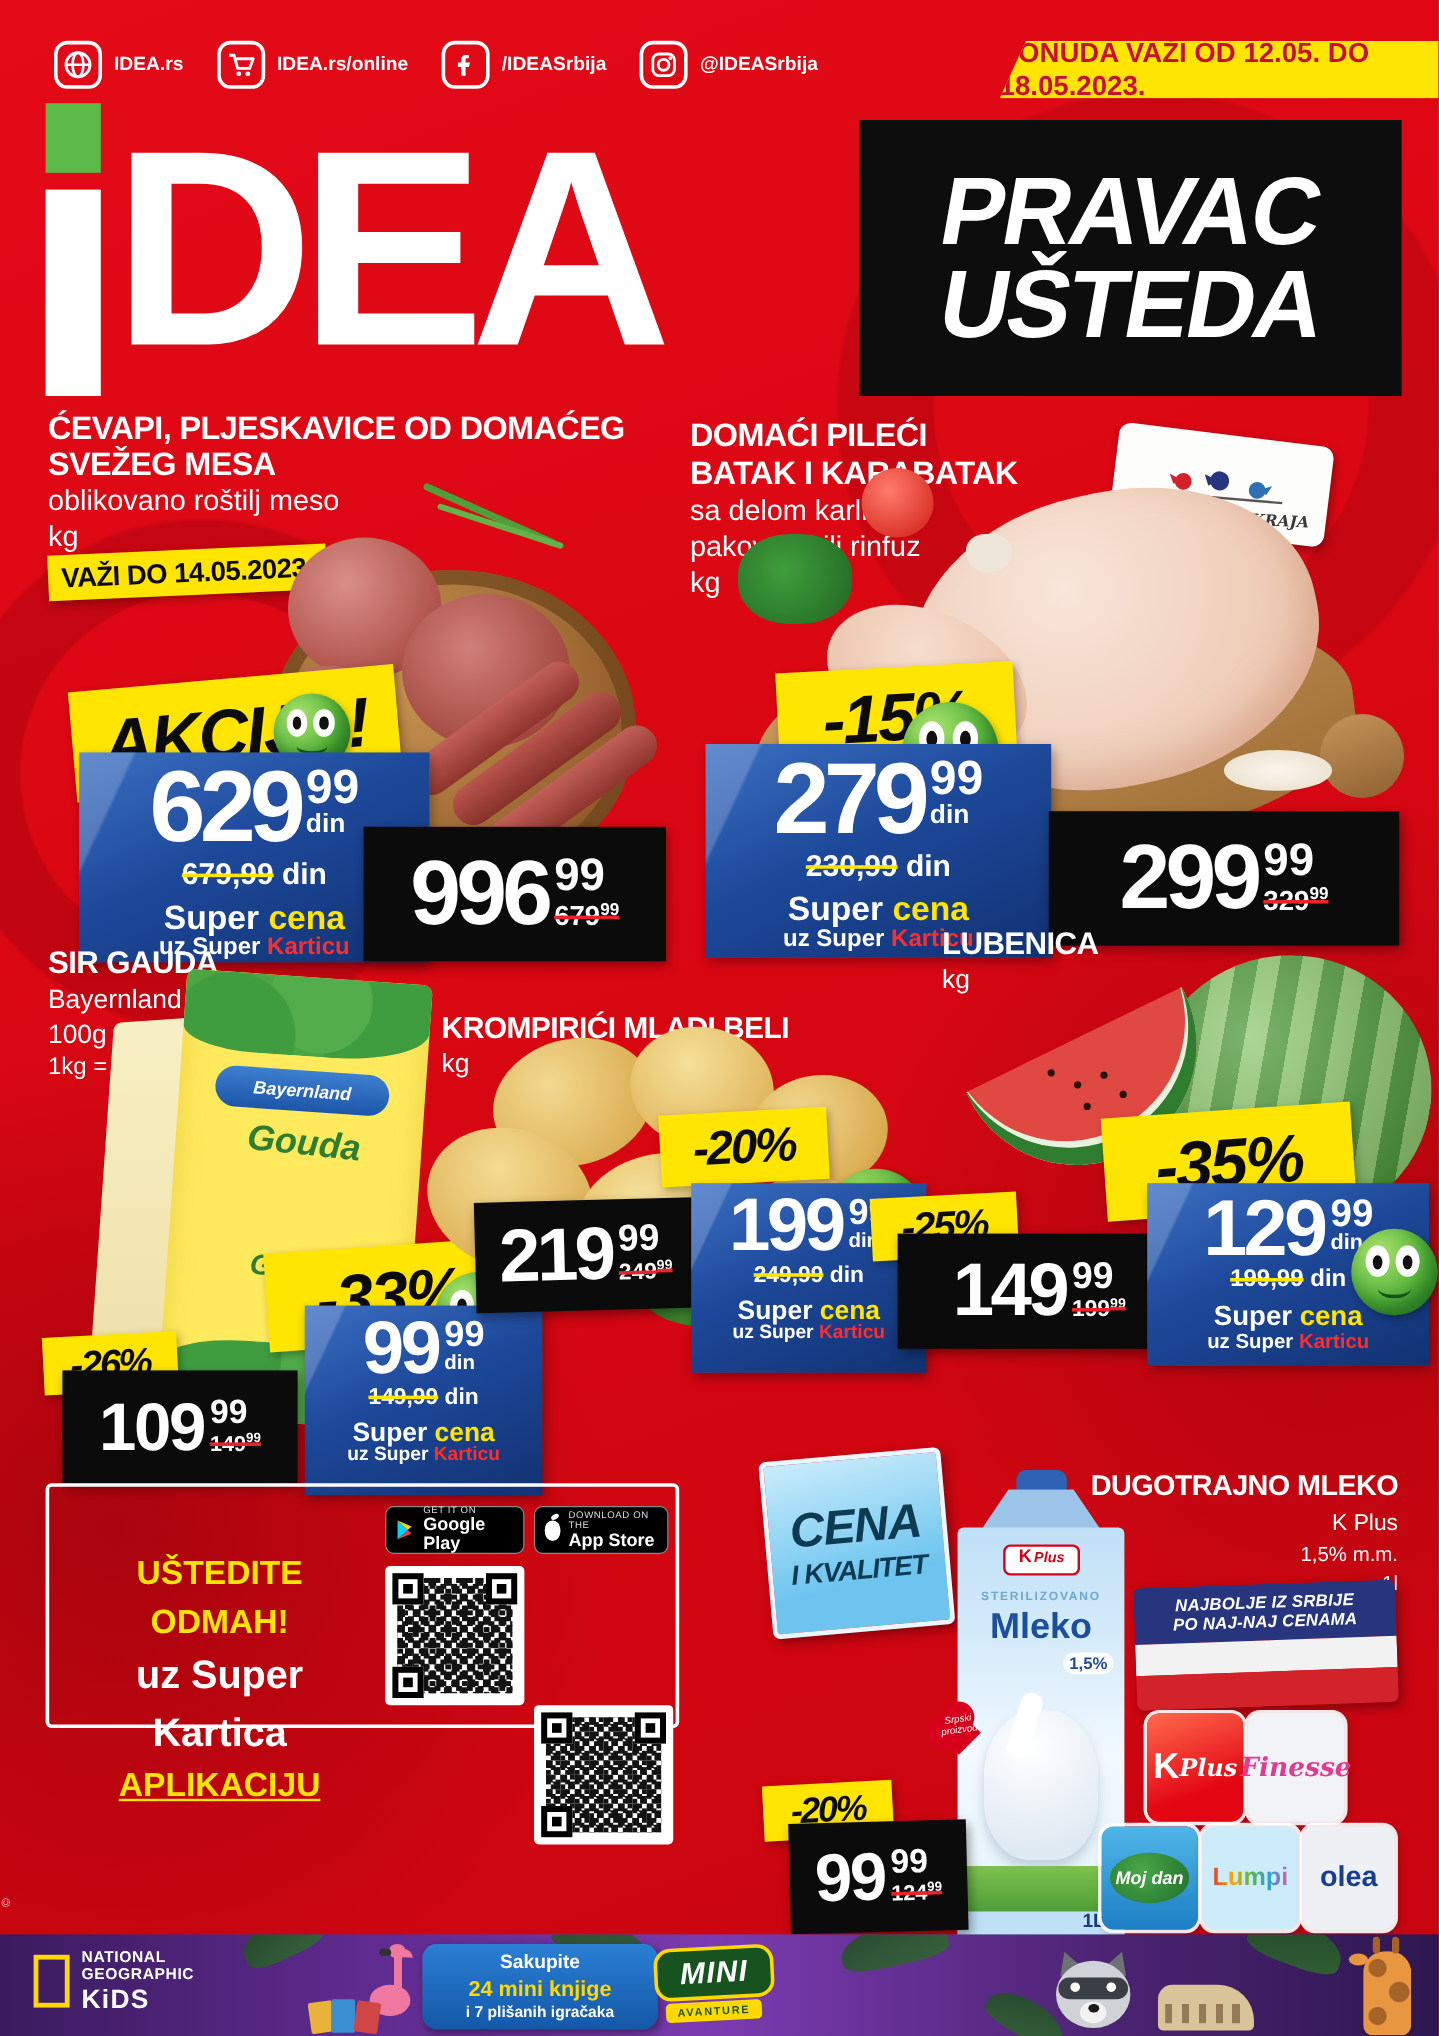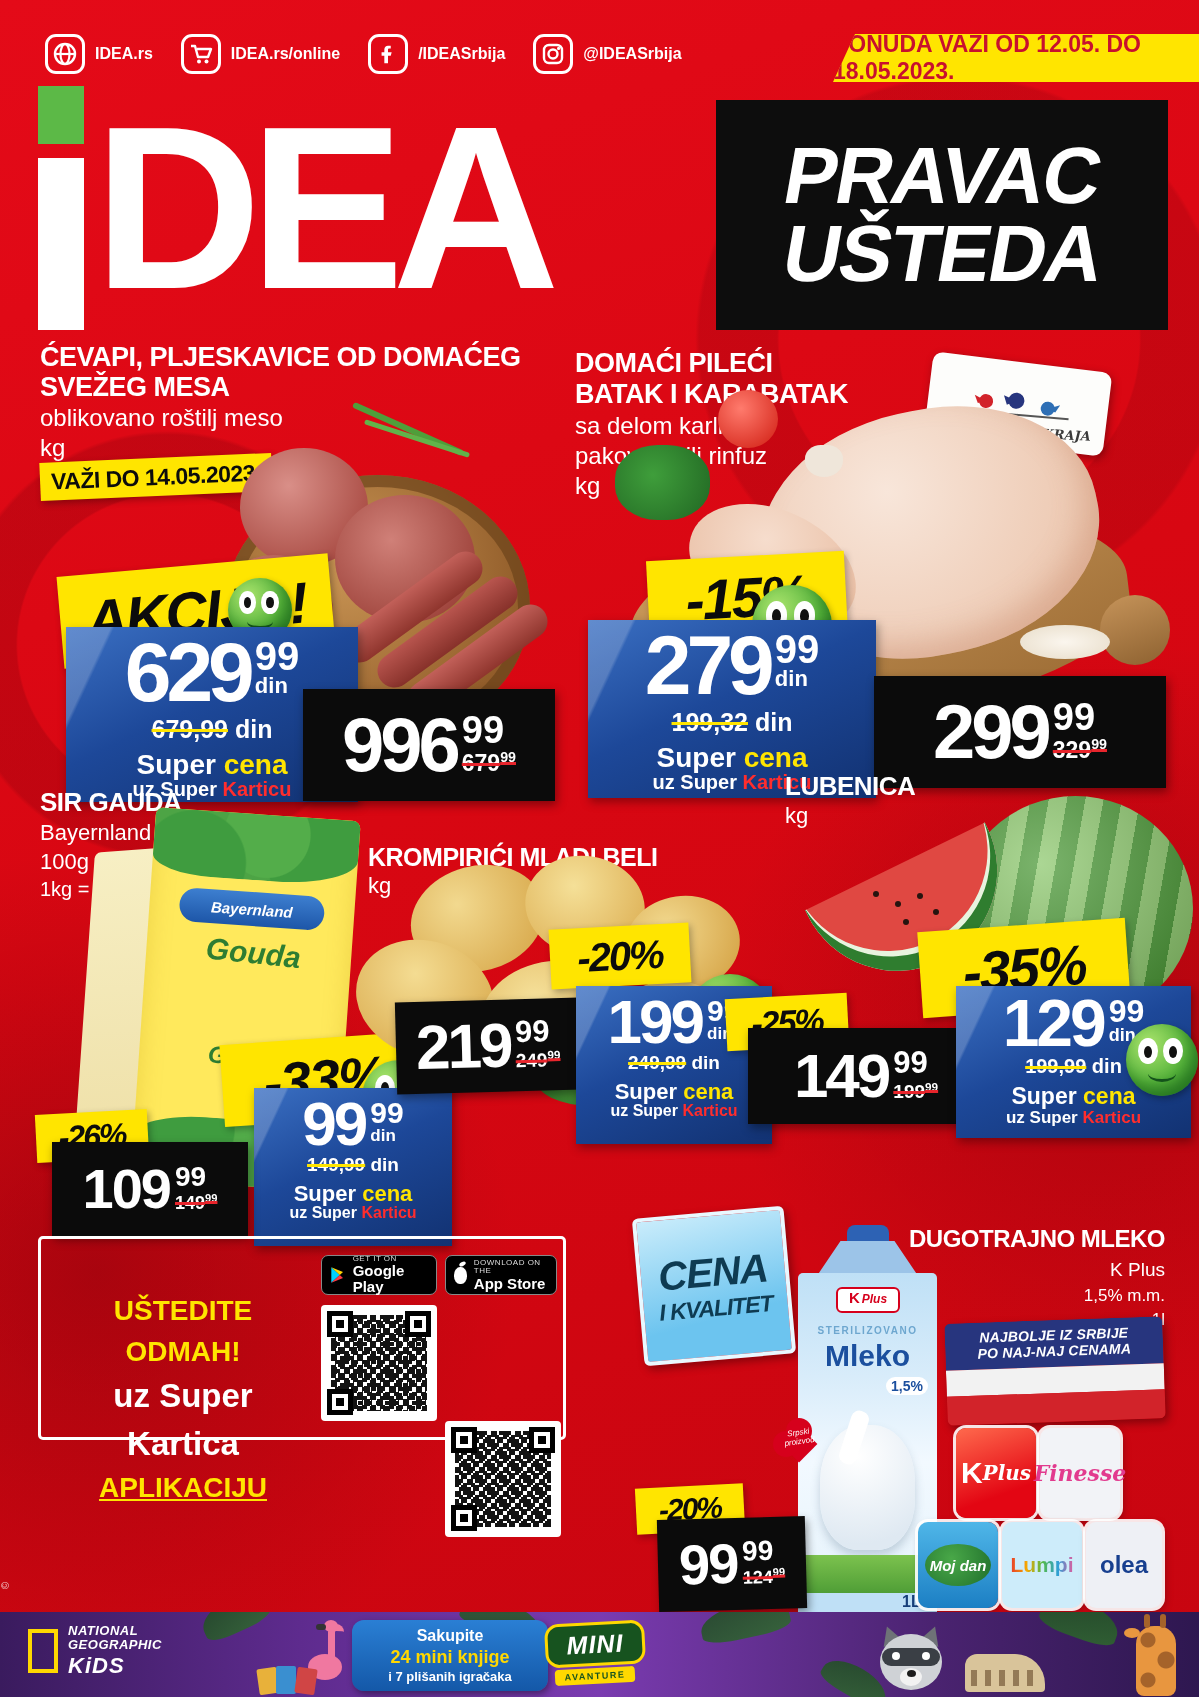--- a/index.html
+++ b/index.html
@@ -297,21 +297,21 @@
   </span>
 
   <div class="abs price-blue" style="left:562px;top:620px;width:288px;height:178px;">
     <div class="pb-row">
       <span class="pb-int">279</span>
       <span class="pb-side">
         <span class="pb-dec">99</span>
         <span class="pb-cur">din</span>
       </span>
     </div>
-    <div class="pb-old"><span class="strike-y">199,32</span> <span>din</span></div>
+    <div class="pb-old"><span class="strike-y">230,99</span> <span>din</span></div>
     <div class="sc">
       <div class="sc1"><span>Super</span> <span class="y">cena</span></div>
       <div class="sc2"><span>uz Super</span> <span class="r">Karticu</span></div>
     </div>
   </div>
 
   <div class="abs price-black" style="left:874px;top:676px;width:292px;height:112px;">
     <span class="pk-int">299</span>
     <span class="pk-side">
       <span class="pk-dec">99</span>
@@ -578,21 +578,21 @@
 
   <span class="abs copyright" style="left:2px;top:1580px;">©</span>
 
   <div class="abs footer" style="left:0;top:1612px;width:1199px;height:85px;">
     <span class="leaf" style="left:200px;top:-14px;width:70px;height:34px;transform:rotate(-25deg);"></span>
     <span class="leaf" style="left:460px;top:-10px;width:80px;height:30px;transform:rotate(15deg);"></span>
     <span class="leaf" style="left:700px;top:-8px;width:90px;height:34px;transform:rotate(-12deg);"></span>
     <span class="leaf" style="left:1040px;top:-10px;width:80px;height:36px;transform:rotate(20deg);"></span>
     <span class="leaf" style="left:820px;top:55px;width:70px;height:30px;transform:rotate(30deg);"></span>
 
-    <div class="abs" style="left:28px;top:12px;display:flex;align-items:center;gap:10px;font-style:italic;">
+    <div class="abs" style="left:28px;top:12px;display:flex;align-items:center;gap:10px;">
       <span class="ng-frame"></span>
       <span style="display:flex;flex-direction:column;">
         <span class="ng-t">NATIONAL</span>
         <span class="ng-t">GEOGRAPHIC</span>
         <span class="ng-kids">KiDS</span>
       </span>
     </div>
 
     <span class="abs" style="left:300px;top:8px;width:50px;height:72px;">
       <span class="abs" style="left:8px;top:34px;width:34px;height:26px;border-radius:50%;background:#f078a0;"></span>

